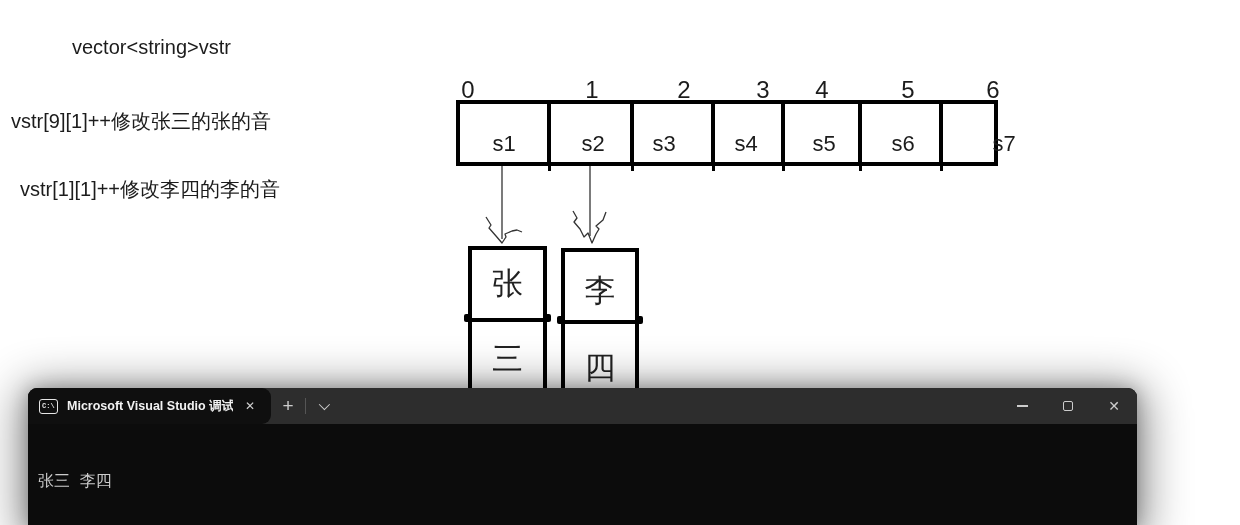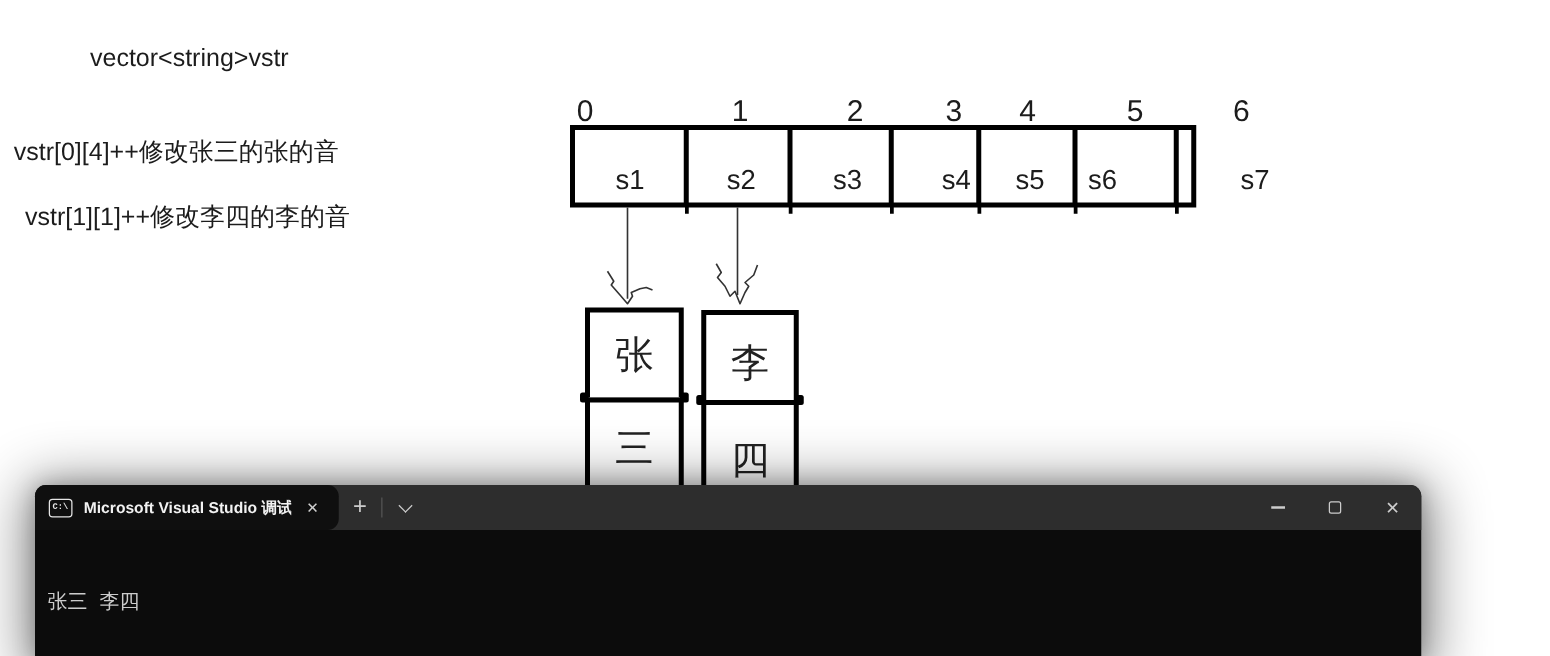--- a/index.html
+++ b/index.html
@@ -8,26 +8,26 @@
     position: relative;
     background: #ffffff;
     font-family: "Liberation Sans", "DejaVu Sans", sans-serif;
     color: #1a1a1a;
   }
 
   
   .note { position: absolute; font-size: 20px; color: #1c1c1c; white-space: nowrap; }
   #note-decl  { left: 72px;  top: 36px; }
   #note-mod1  { left: 11px;  top: 108px; }
-  #note-mod2  { left: 20px;  top: 160px; }
+  #note-mod2  { left: 20px;  top: 176px; }
 
   
   .idx-label { position: absolute; top: 76px; font-size: 24px; color: #1c1c1c; transform: translateX(-50%); }
   #vec-array {
-    position: absolute; left: 456px; top: 100px; width: 501px; height: 66px;
+    position: absolute; left: 456px; top: 100px; width: 542px; height: 66px;
     border: 4px solid #000; background: #fff;
   }
   .vcell-div { position: absolute; top: -1px; width: 4px; height: 60px; background: #000; }
   .vcell-label {
     position: absolute; bottom: 5px; transform: translateX(-50%);
     font-size: 22px; color: #1c1c1c;
   }
   .vtick { position: absolute; bottom: -9px; width: 3px; height: 8px; background: #000; }
 
   
@@ -97,45 +97,45 @@
     padding: 9px 0 0 10px;
     font-family: "DejaVu Sans Mono", "Liberation Mono", monospace;
     font-size: 16px; line-height: 19px; color: #cccccc;
     white-space: pre;
   }
 </style>
 </head>
 <body>
 
 <div class="note" id="note-decl">vector&lt;string&gt;vstr</div>
-<div class="note" id="note-mod1">vstr[0][4]++修改张三的张的音</div>
+<div class="note" id="note-mod1">vstr[9][1]++修改张三的张的音</div>
 <div class="note" id="note-mod2">vstr[1][1]++修改李四的李的音</div>
 
 <span class="idx-label" style="left:468px">0</span>
 <span class="idx-label" style="left:592px">1</span>
 <span class="idx-label" style="left:684px">2</span>
 <span class="idx-label" style="left:763px">3</span>
 <span class="idx-label" style="left:822px">4</span>
 <span class="idx-label" style="left:908px">5</span>
 <span class="idx-label" style="left:993px">6</span>
 
 <div id="vec-array">
   <div class="vcell-div" style="left:87px"></div>
   <div class="vcell-div" style="left:170px"></div>
   <div class="vcell-div" style="left:251px"></div>
   <div class="vcell-div" style="left:321px"></div>
   <div class="vcell-div" style="left:398px"></div>
   <div class="vcell-div" style="left:479px"></div>
 
   <span class="vcell-label" style="left:44px">s1</span>
   <span class="vcell-label" style="left:133px">s2</span>
-  <span class="vcell-label" style="left:218px">s3</span>
-  <span class="vcell-label" style="left:305px">s4</span>
+  <span class="vcell-label" style="left:204px">s3</span>
+  <span class="vcell-label" style="left:286px">s4</span>
   <span class="vcell-label" style="left:364px">s5</span>
-  <span class="vcell-label" style="left:422px">s6</span>
+  <span class="vcell-label" style="left:443px">s6</span>
   <span class="vcell-label" style="left:544px">s7</span>
 
   <div class="vtick" style="left:88px"></div>
   <div class="vtick" style="left:171px"></div>
   <div class="vtick" style="left:252px"></div>
   <div class="vtick" style="left:322px"></div>
   <div class="vtick" style="left:399px"></div>
   <div class="vtick" style="left:480px"></div>
 </div>
 

